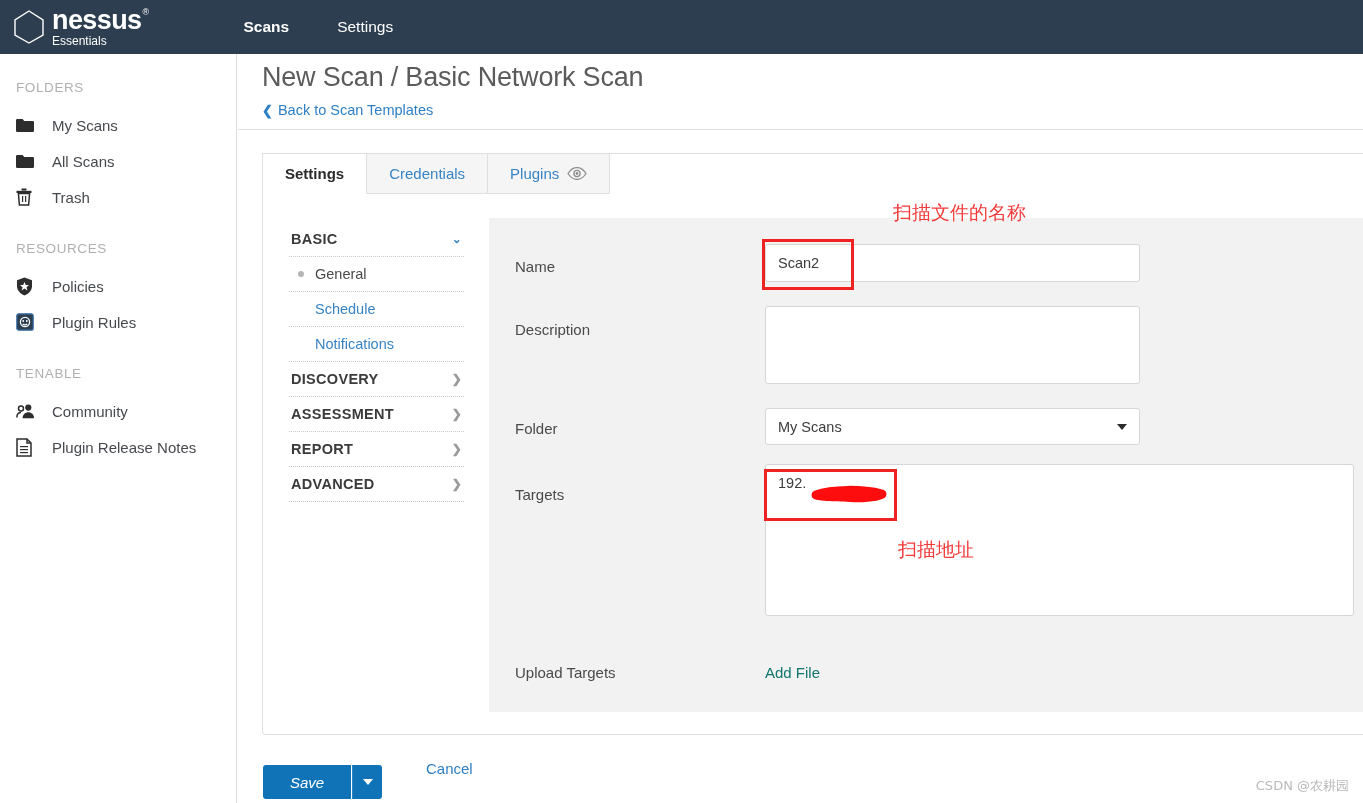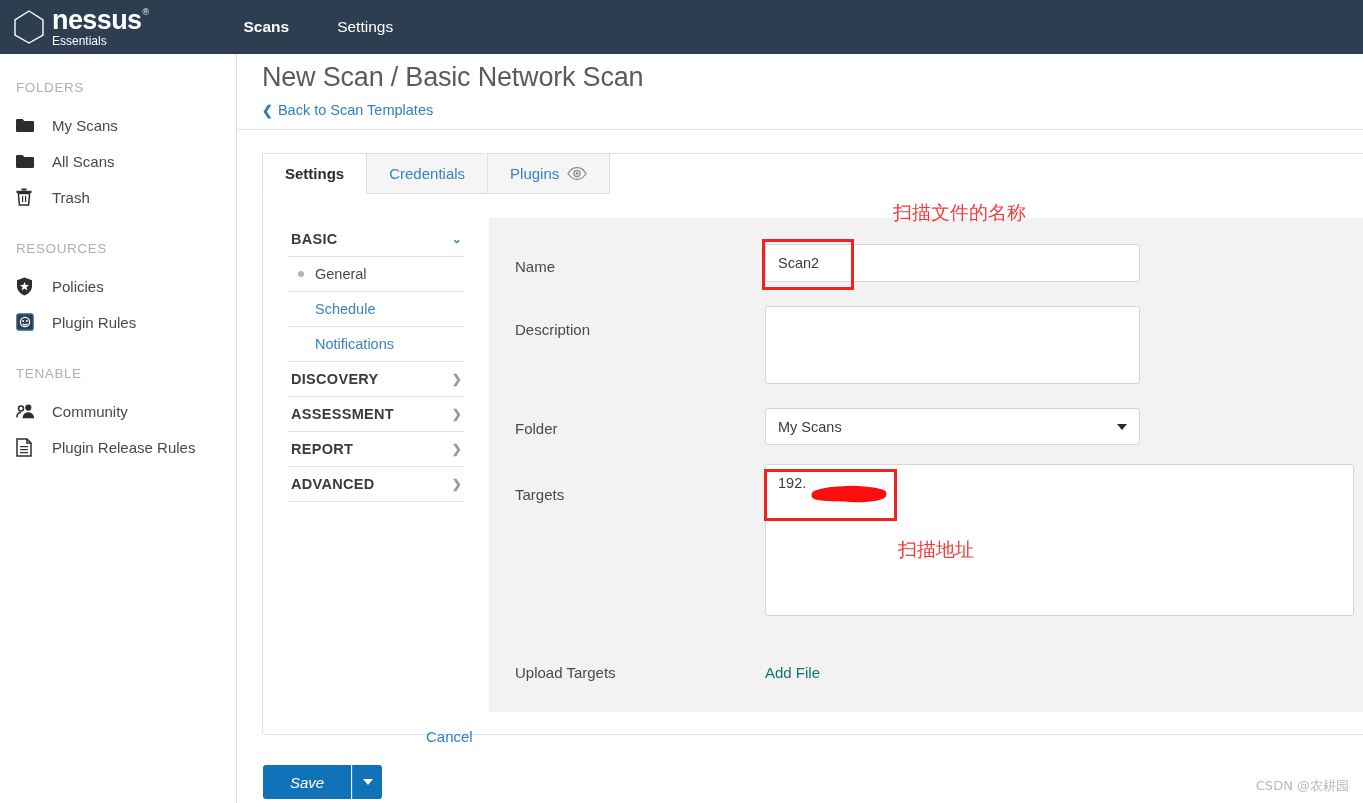--- a/index.html
+++ b/index.html
@@ -184,21 +184,21 @@
   }
   .btn-save-caret {
     position: absolute; left: 352px; top: 765px;
     width: 30px; height: 34px; background: #1073b8;
     border: none; border-radius: 0 3px 3px 0; cursor: pointer;
     display: flex; align-items: center; justify-content: center;
     border-left: 1px solid #2a85c5;
   }
   .btn-save-caret .caret { border-top-color: #ffffff; }
   .btn-cancel {
-    position: absolute; left: 426px; top: 728px;
+    position: absolute; left: 426px; top: 760px;
     font-size: 15px; color: #2e7fc4; cursor: pointer; background: none;
     border: none; font-family: inherit; padding: 0;
   }
 
   .watermark {
     position: absolute; right: 14px; bottom: 8px;
     font-size: 13px; color: #b9b9b9;
     font-family: "DejaVu Sans", sans-serif;
   }
 </style>
@@ -307,21 +307,21 @@
     <div class="side-item">
       <span class="side-icon">
         <svg width="16" height="19" viewBox="0 0 16 19">
           <path d="M1 1 H11 L15 5 V18 H1 Z" fill="none" stroke="#2d2d2d" stroke-width="1.5"></path>
           <path d="M11 1 V5 H15" fill="none" stroke="#2d2d2d" stroke-width="1.5"></path>
           <rect x="4" y="8" width="8" height="1.2" fill="#2d2d2d"></rect>
           <rect x="4" y="11" width="8" height="1.2" fill="#2d2d2d"></rect>
           <rect x="4" y="14" width="8" height="1.2" fill="#2d2d2d"></rect>
         </svg>
       </span>
-      <span class="side-label">Plugin Release Rules</span>
+      <span class="side-label">Plugin Release Notes</span>
     </div>
   </aside>
 
   <div class="page-head">
     <div class="page-title">New Scan / Basic Network Scan</div>
     <div class="back-link">
       <span class="back-chev">❮</span>
       <span>Back to Scan Templates</span>
     </div>
   </div>

